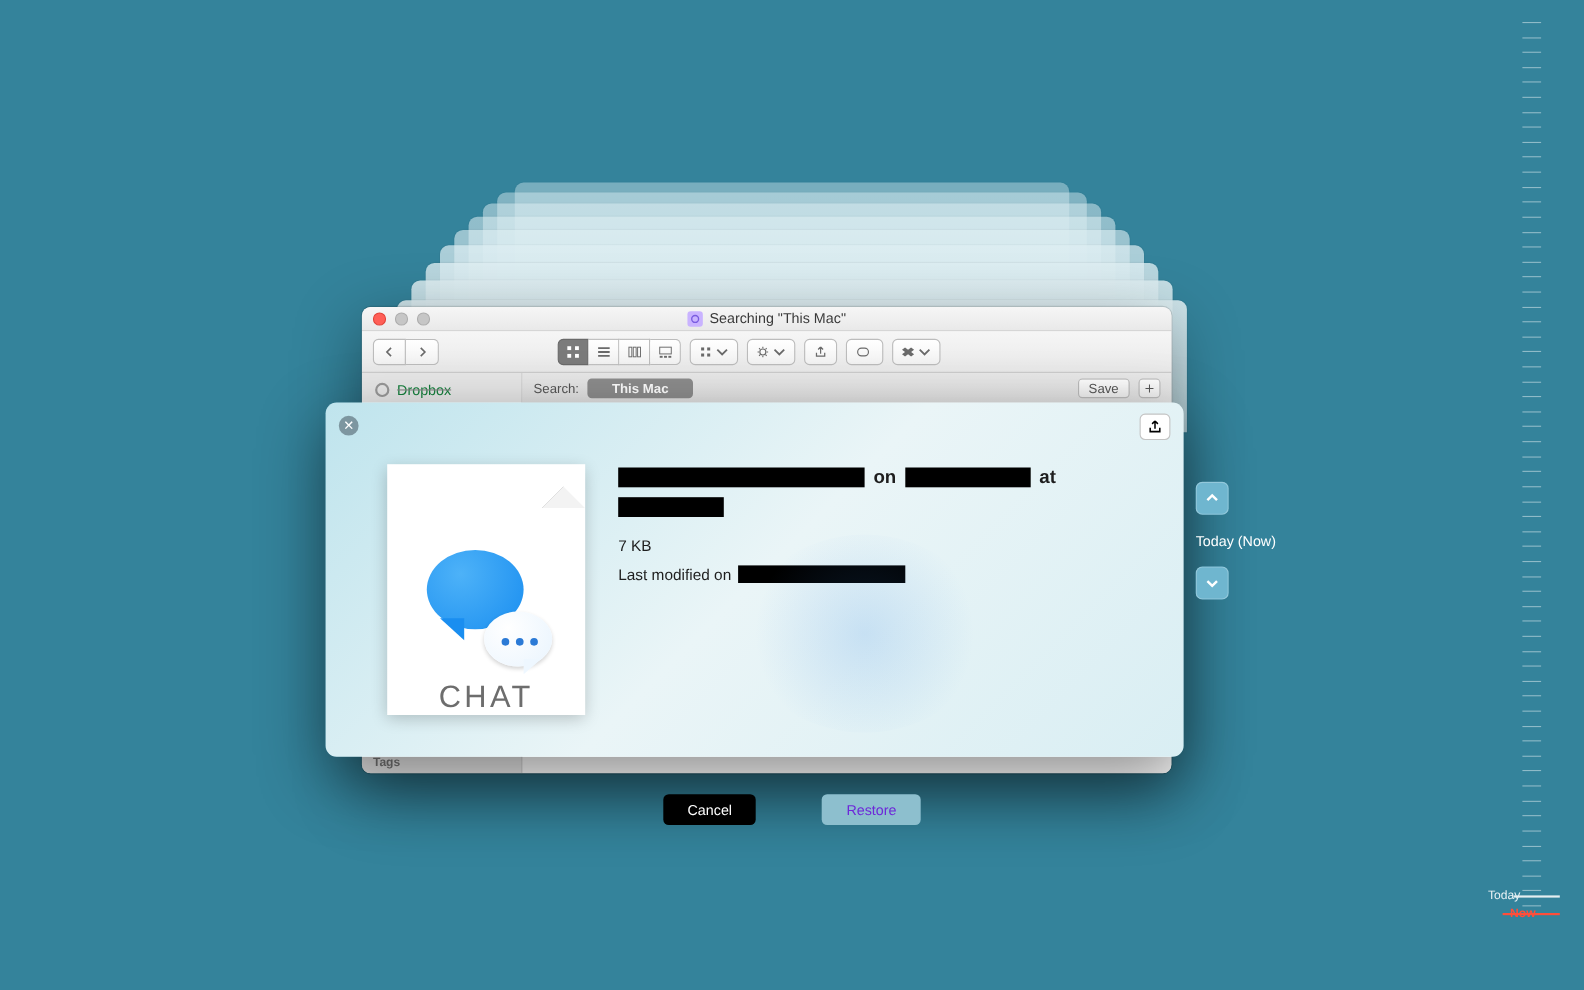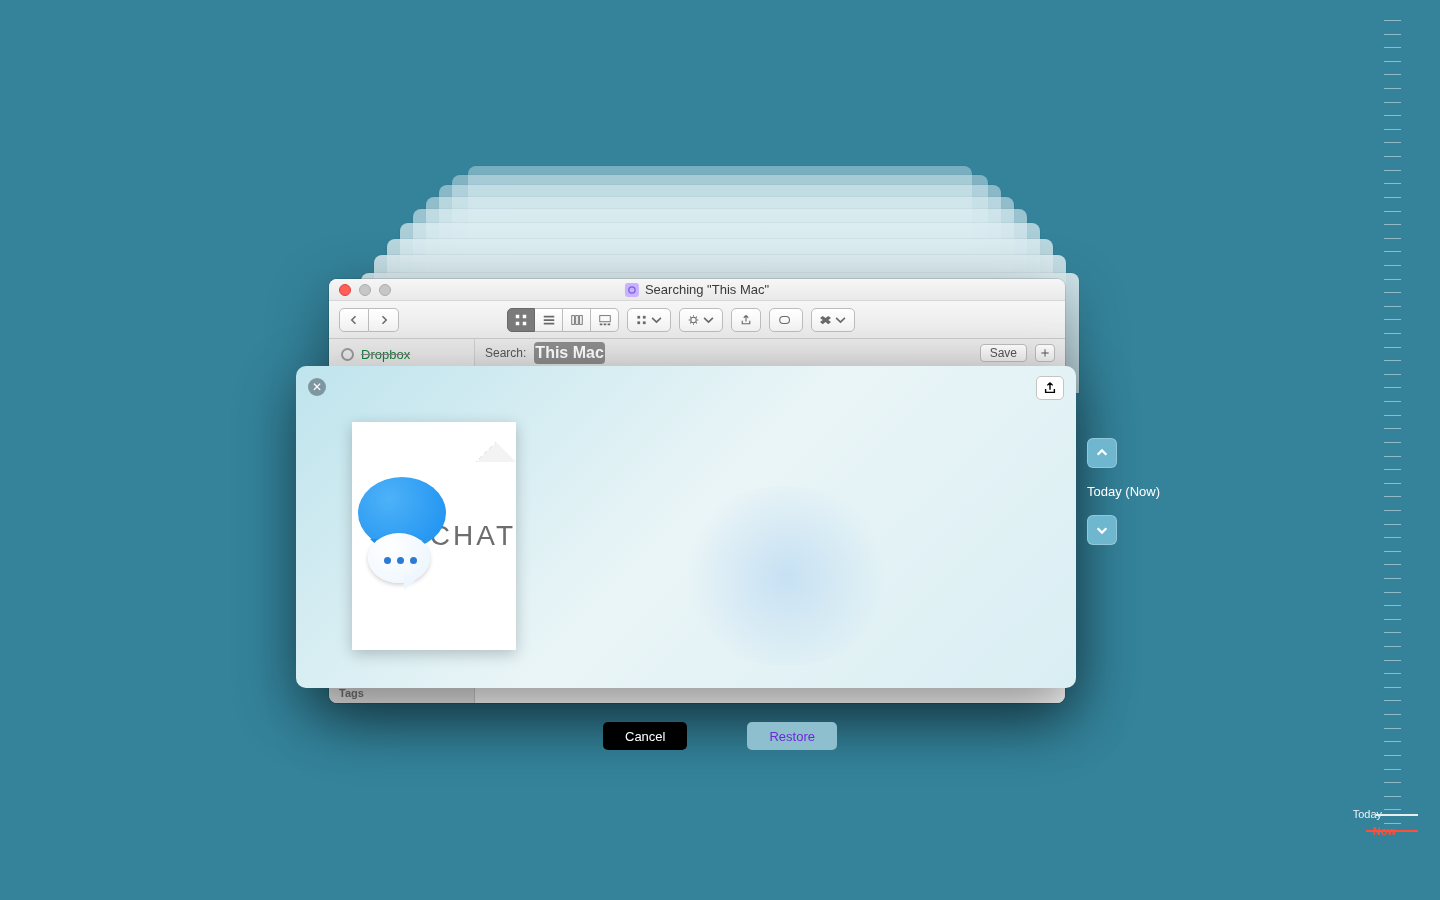--- a/index.html
+++ b/index.html
@@ -47,21 +47,21 @@
 .pill{height:24px;border:1px solid #bcbcbc;border-radius:5px;background:linear-gradient(#fff,#f2f2f2);display:flex;align-items:center;justify-content:center;padding:0 8px;color:#6a6a6a;gap:4px;font-size:11px}
 .pill svg,.seg svg{width:14px;height:14px}
 
 .search{flex:1;display:flex;align-items:center;height:24px;border:1px solid #bcbcbc;border-radius:5px;background:#fff;padding:0 6px;gap:6px;max-width:220px;margin-left:auto}
 .search input{border:none;outline:none;font-size:13px;flex:1;background:transparent;color:#333}
 .clear{width:16px;height:16px;border-radius:50%;background:#999;color:#fff;display:flex;align-items:center;justify-content:center;font-size:11px;cursor:pointer}
 
 
 .scopebar{height:28px;background:linear-gradient(#eaeaea,#e2e2e2);border-bottom:1px solid #c9c9c9;display:flex;align-items:center;padding:0 10px;font-size:12px;color:#555;gap:8px;margin-left:146px}
 .scopebar .label{font-weight:500}
-.scope-pill{background:#8d8d8d;color:#fff;padding:2px 1px;border-radius:4px;font-size:16px;font-weight:600}
+.scope-pill{background:#8d8d8d;color:#fff;padding:2px 22px;border-radius:4px;font-size:12px;font-weight:600}
 .scope-spacer{flex:1}
 .savebtn{border:1px solid #bcbcbc;border-radius:4px;background:linear-gradient(#fff,#f0f0f0);padding:1px 9px;font-size:12px;color:#555}
 .plusbtn{width:20px;height:18px;border:1px solid #bcbcbc;border-radius:4px;background:linear-gradient(#fff,#f0f0f0);display:flex;align-items:center;justify-content:center;font-size:14px;color:#555}
 
 
 .finder-body{display:flex;flex:1;overflow:hidden}
 .sidebar{width:146px;background:#e9e9e9;border-right:1px solid #cfcfcf;padding:6px 0;font-size:13px;color:#5b5b5b}
 .sbi{display:flex;align-items:center;gap:7px;padding:2px 12px}
 .sbi .dot{width:13px;height:13px;border:2px solid #9a9a9a;border-radius:50%}
 .content{flex:1;background:#fff}
@@ -69,21 +69,21 @@
 
 .pathbar{position:absolute;bottom:0;left:0;right:0;height:22px;background:linear-gradient(#f0f0f0,#e7e7e7);border-top:1px solid #cfcfcf;display:flex;align-items:center;padding:0 10px;font-size:11px;color:#666;gap:4px;overflow:hidden;white-space:nowrap}
 .tags-label{position:absolute;bottom:4px;left:10px;font-size:11px;color:#777;font-weight:600}
 
 
 .ql{position:absolute;left:296px;top:366px;width:780px;height:322px;border-radius:10px;background:linear-gradient(135deg,#bfe4ed 0%, #eaf5f7 50%, #d9eef3 100%);box-shadow:0 20px 60px rgba(0,0,0,.45);padding:14px;display:flex;gap:30px}
 .ql-close{position:absolute;top:12px;left:12px;width:18px;height:18px;border-radius:50%;background:#7d96a0;display:flex;align-items:center;justify-content:center;color:#fff;font-size:12px;cursor:pointer}
 .ql-share{position:absolute;top:10px;right:12px;width:28px;height:24px;border:1px solid #c4c4c4;border-radius:5px;background:#fff;display:flex;align-items:center;justify-content:center}
 .ql-share svg{width:14px;height:14px;stroke:#555}
 
-.doc{width:164px;height:228px;background:#fff;margin-top:42px;margin-left:42px;box-shadow:0 4px 14px rgba(0,0,0,.22);position:relative;display:flex;align-items:center;justify-content:flex-end;}
+.doc{width:180px;height:228px;background:#fff;margin-top:42px;margin-left:42px;box-shadow:0 4px 14px rgba(0,0,0,.22);position:relative;display:flex;flex-direction:column;align-items:center;justify-content:flex-end;}
 .doc .fold{position:absolute;top:0;right:0;width:40px;height:40px;background:linear-gradient(135deg,#fff 0 50%,#e0e0e0 50% 51%,#f3f3f3 51% 100%);clip-path:polygon(0 0,100% 100%,0 100%)}
 .chat-icon{width:120px;height:110px;position:relative;margin-bottom:8px}
 .chat-icon .big{position:absolute;left:6px;top:0;width:88px;height:72px;border-radius:50%;background:radial-gradient(circle at 35% 30%,#4db2f8,#1a8ef0)}
 .chat-icon .big:after{content:"";position:absolute;bottom:-10px;left:12px;width:0;height:0;border-right:22px solid #1a8ef0;border-bottom:20px solid transparent}
 .chat-icon .small{position:absolute;right:0;bottom:4px;width:62px;height:50px;border-radius:50%;background:radial-gradient(circle at 35% 30%,#ffffff,#e9f4fe);box-shadow:0 2px 4px rgba(0,0,0,.18)}
 .chat-icon .small:after{content:"";position:absolute;bottom:-7px;right:10px;width:0;height:0;border-left:16px solid #eef7ff;border-bottom:14px solid transparent}
 .chat-icon .dots{position:absolute;right:13px;bottom:23px;display:flex;gap:6px}
 .chat-icon .dots i{width:7px;height:7px;border-radius:50%;background:#2b7ad6}
 .doc-label{font-size:28px;letter-spacing:3px;color:#6d6d6d;font-weight:400}
 
@@ -287,20 +287,34 @@
       <div class="small"></div>
       <div class="dots">
           <i></i>
           <i></i>
           <i></i>
         </div>
     </div>
     <div class="doc-label">CHAT</div>
   </div>
 
+  <div class="ql-info">
+    <div class="ql-title">
+      <span class="redact r1"></span>
+      <span>on</span>
+      <span class="redact r2"></span>
+      <span>at</span>
+      <span class="redact r3"></span>
+    </div>
+    <div class="ql-size">7 KB</div>
+    <div class="ql-mod">
+      <span>Last modified on</span>
+      <span class="redact r4"></span>
+    </div>
+  </div>
 </div>
 
 <div class="nav-arrows">
   <div class="arrowbtn">
     <svg viewBox="0 0 16 16">
         <path d="M3 10l5-5 5 5"></path>
       </svg>
   </div>
   <div class="now-label">Today (Now)</div>
   <div class="arrowbtn">

